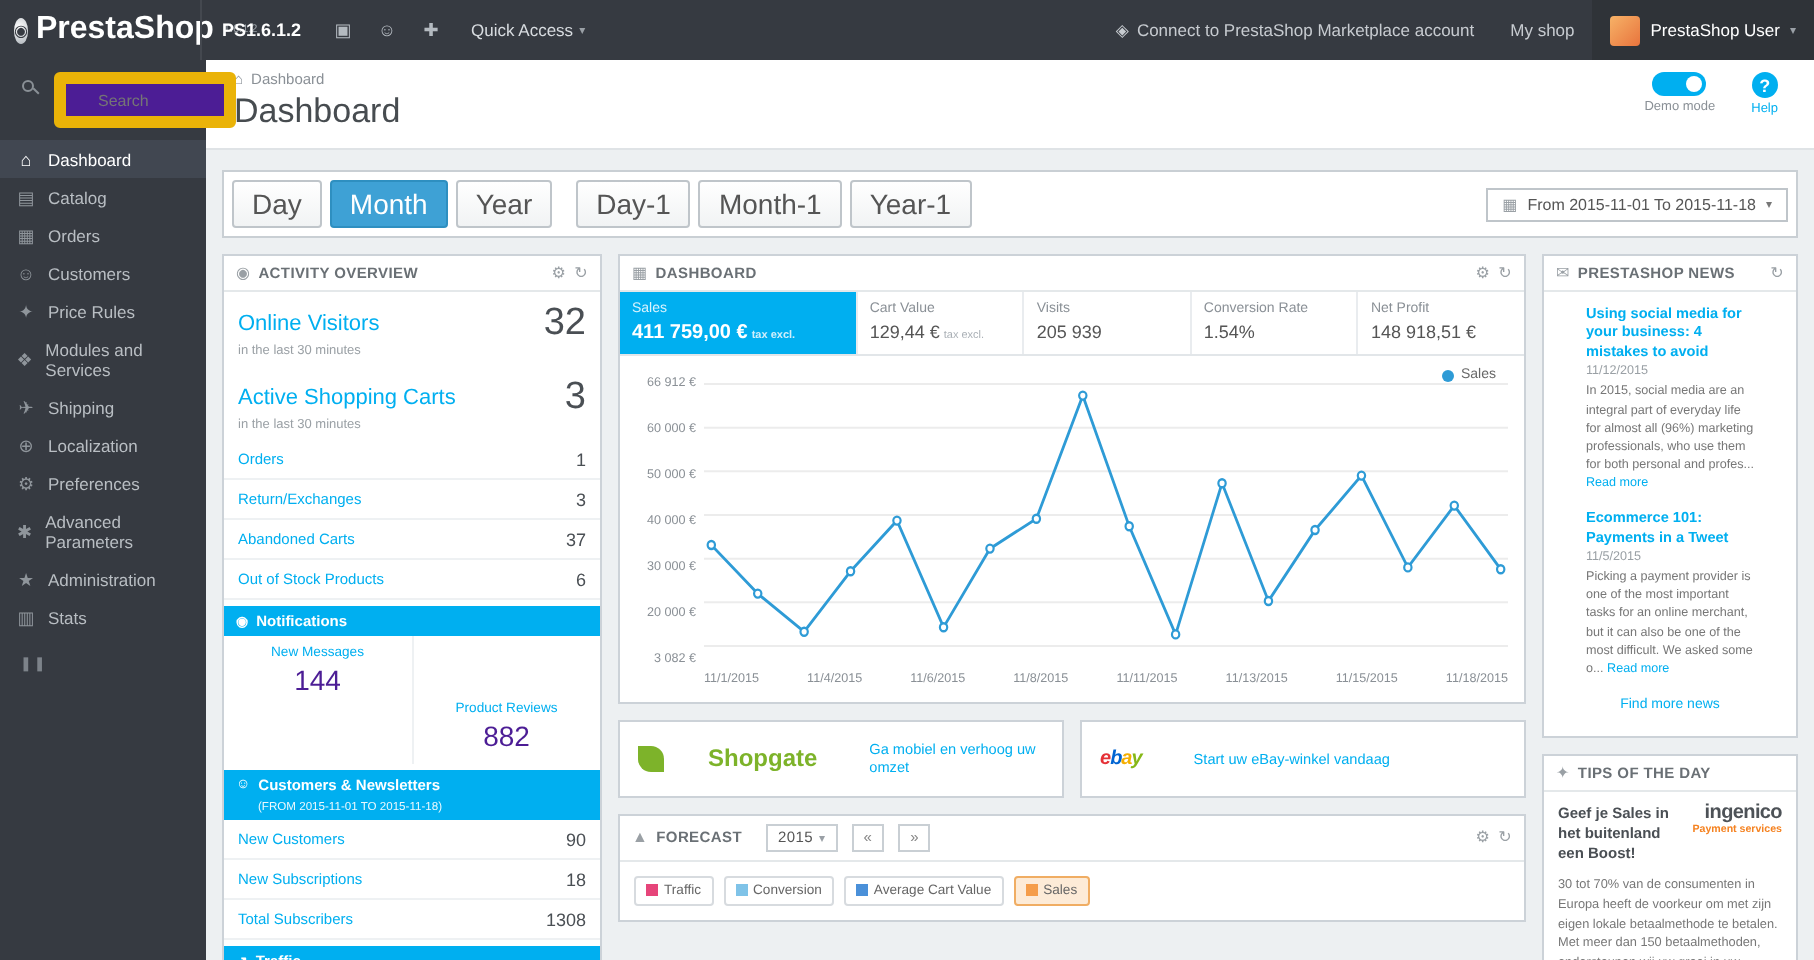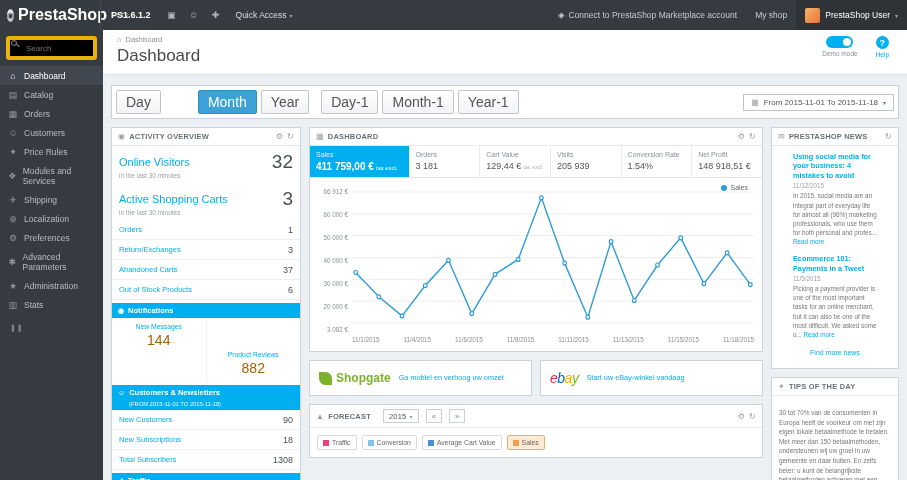--- a/index.html
+++ b/index.html
@@ -18,21 +18,21 @@
   .tb-quick { font-size:8.5px; padding:0 9px; display:flex; align-items:center; gap:3px; cursor:pointer; color:#d8dce0; }
   .tb-spacer { flex:1; }
   .tb-link { font-size:8.5px; padding:0 9px; display:flex; gap:4px; align-items:center; cursor:pointer; white-space:nowrap; }
   .tb-user { display:flex; align-items:center; gap:5px; font-size:8.5px; color:#fff; padding:0 9px; height:100%; background:#2f3338; cursor:pointer; }
   .avatar { width:15px; height:15px; background:linear-gradient(135deg,#f7b267,#e8743d); border-radius:2px; }
   .caret { font-size:6px; color:#9aa0a6; }
 
   
   .sidebar { position:absolute; top:30px; left:0; width:103px; bottom:0; background:#363a41; z-index:9; }
   .search-wrap { padding:6px; position:relative; }
-  .search-input { width:100%; background:#000000; border:4px solid #eab308; border-radius:3px; color:#aab0b6; font-size:8px; padding:3.5px 4px 3.5px 16px; outline:none; }
+  .search-input { width:100%; background:#4c1d95; border:6px solid #eab308; border-radius:3px; color:#aab0b6; font-size:8px; padding:3.5px 4px 3.5px 16px; outline:none;margin-left:21px; }
   .mag { position:absolute; left:11px; top:10px; width:6px; height:6px; border:1px solid #8a9096; border-radius:50%; }
   .mag:after { content:""; position:absolute; width:4px; height:1px; background:#8a9096; transform:rotate(45deg); right:-4px; bottom:-1px; }
   .nav-item { display:flex; align-items:center; gap:6px; padding:4.5px 8px; font-size:8.5px; color:#b9bec3; cursor:pointer; }
   .nav-item .nav-ico { width:10px; text-align:center; color:#8f959b; font-size:9px; }
   .nav-item.active { background:#414751; color:#fff; }
   .nav-item.active .nav-ico { color:#fff; }
   .collapse-btn { color:#7d838a; text-align:left; padding:10px 10px; font-size:7px; letter-spacing:1px; cursor:pointer; }
 
   
   .main { position:absolute; left:103px; top:30px; right:0; bottom:-200px; background:#edf0f2; }
@@ -43,21 +43,21 @@
   .hr-stack { display:flex; flex-direction:column; align-items:center; gap:2px; cursor:pointer; }
   .toggle { width:27px; height:12px; background:var(--accent,#00aff0); border-radius:7px; position:relative; }
   .toggle:after { content:""; position:absolute; right:2px; top:2px; width:8px; height:8px; background:#fff; border-radius:50%; }
   .hr-label { font-size:6.5px; color:#8a9096; }
   .hr-label.blue { color:var(--accent,#00aff0); }
   .help-circle { width:13px; height:13px; border-radius:50%; background:var(--accent,#00aff0); color:#fff; font-size:9px; display:flex; align-items:center; justify-content:center; font-weight:bold; }
 
   .filterbar { margin:10px 8px 8px; background:#fff; border:1px solid #c9cfd4; padding:4px; display:flex; align-items:center; }
   .fbtn { font-size:14px; padding:3px 9px; background:linear-gradient(#fff,#f1f3f4); border:1px solid #bfc5ca; color:#555; margin-right:4px; border-radius:2px; cursor:pointer; }
   .fbtn.gap { margin-left:8px; }
-  .fbtn.active { background:var(--activefilter,#3ea1d5); border-color:#2e8fc0; color:#fff;margin-left:33px; }
+  .fbtn.active { background:var(--activefilter,#3ea1d5); border-color:#2e8fc0; color:#fff; }
   .daterange { margin-left:auto; border:1px solid #bfc5ca; padding:3px 7px; font-size:8px; color:#555; display:flex; gap:5px; align-items:center; cursor:pointer; background:#fff; }
   .dr-ico { color:#9aa0a5; font-size:8px; }
 
   .cols { display:flex; gap:8px; margin:0 8px; align-items:flex-start; }
   .col-left { width:190px; flex:none; }
   .col-mid { flex:1; min-width:0; }
   .col-right { width:128px; flex:none; }
 
   .panel { background:#fff; border:1px solid #ccd2d8; margin-bottom:8px; }
   .phead { display:flex; align-items:center; gap:4px; padding:4px 6px; font-size:7.5px; font-weight:bold; color:#6a7075; letter-spacing:.2px; border-bottom:1px solid #e4e8ea; text-transform:uppercase; }
@@ -73,21 +73,21 @@
   .sect { background:var(--accent,#00aff0); color:#fff; font-size:7.5px; font-weight:bold; padding:3px 6px; display:flex; gap:4px; align-items:center; flex-wrap:wrap; margin-top:3px; }
   .sico { font-size:7px; }
   .ssub { flex-basis:100%; font-weight:normal; font-size:5.8px; opacity:.92; padding-left:11px; }
   .srow { display:flex; justify-content:space-between; align-items:center; padding:4.5px 7px; border-bottom:1px solid #eef1f3; cursor:pointer; }
   .srow .rlabel { font-size:7.5px; }
   .sval { font-size:9px; color:#4a4f54; }
   .ncols { display:flex; }
   .ncol { flex:1; text-align:center; padding:5px 2px 6px; border-right:1px solid #eef1f3; cursor:pointer; }
   .ncol:last-child { border-right:none;margin-top:28px; }
   .nlabel { font-size:6.8px; display:block; }
-  .nval { font-size:14px; color:#a16207; margin-top:2px; }
+  .nval { font-size:14px; color:#4c1d95; margin-top:2px; }
 
   
   .kpis { display:flex; border-bottom:1px solid #e2e6e9; }
   .kpi { flex:1; padding:5px 6px; border-right:1px solid #e9ecef; min-width:0; cursor:pointer; }
   .kpi:last-child { border-right:none; }
   .kpi-label { font-size:7px; color:#8a9096; white-space:nowrap; overflow:hidden; }
   .kpi-value { font-size:9px; color:#555; margin-top:3px; white-space:nowrap; }
   .kpi-note { font-size:5.5px; color:#aab0b6; margin-left:2px; }
   .kpi.active { background:var(--accent,#00aff0); flex:1.5; }
   .kpi.active .kpi-label { color:#d9f3fd; }
@@ -96,24 +96,24 @@
   .chart-wrap { position:relative; padding:10px 8px 2px; }
   .legend { position:absolute; top:6px; right:14px; font-size:7px; color:#666; display:flex; align-items:center; gap:3px; }
   .ldot { width:6px; height:6px; border-radius:50%; background:#2e9bd6; }
   .chart-flex { display:flex; }
   .yaxis { width:34px; height:145px; display:flex; flex-direction:column; justify-content:space-between; text-align:right; padding-right:4px; font-size:6.3px; color:#8a9096; }
   .plot { flex:1; height:145px; }
   .xaxis { display:flex; justify-content:space-between; margin-left:34px; font-size:6.3px; color:#8a9096; padding:3px 0 6px; }
 
   
   .ads { display:flex; gap:8px; margin-bottom:8px; }
-  .ad { flex:1; background:#fff; border:1px solid #ccd2d8; padding:9px; display:flex; align-items:center; gap:4px; cursor:pointer; }
+  .ad { flex:1; background:#fff; border:1px solid #ccd2d8; padding:9px; display:flex; align-items:center; gap:22px; cursor:pointer; }
   .sg-leaf { width:13px; height:13px; background:#7db32a; border-radius:0 50% 0 50%; display:inline-block; flex:none; }
   .sg-name { color:#7db32a; font-weight:bold; font-size:12px; }
-  .ebay-logo { font-weight:normal; font-size:14px; font-style:italic; letter-spacing:-.5px; }
+  .ebay-logo { font-weight:bold; font-size:10px; font-style:italic; letter-spacing:-.5px; }
   .ad-cta { font-size:7.3px; margin-left:4px; line-height:1.3; }
 
   
   .fc-year { border:1px solid #c9cfd4; padding:1.5px 5px; font-size:7.5px; color:#555; margin-left:8px; font-weight:normal; display:flex; align-items:center; gap:3px; cursor:pointer; text-transform:none; }
   .fc-nav { border:1px solid #c9cfd4; padding:1.5px 5px; font-size:7.5px; color:#888; margin-left:3px; font-weight:normal; cursor:pointer; }
   .fc-legend { display:flex; gap:5px; padding:7px; }
   .chip { display:flex; align-items:center; gap:3px; border:1px solid #d7dbdf; padding:3px 5px; font-size:6.8px; color:#666; border-radius:2px; white-space:nowrap; cursor:pointer; background:#fff; }
   .chip .sq { width:6px; height:6px; flex:none; }
   .chip.active { background:#fdebd7; border-color:#f0ad63; }
 
@@ -349,24 +349,20 @@
           <span>Dashboard</span>
           <span class="sp"></span>
           <span class="pico clickable">⚙</span>
           <span class="pico clickable">↻</span>
         </div>
 
         <div class="kpis">
           <div class="kpi active">
             <div class="kpi-label">Sales</div>
             <div class="kpi-value"><span>411 759,00 €</span><span class="kpi-note">tax excl.</span></div>
-          </div>
-          <div class="kpi">
-            <div class="kpi-label">Orders</div>
-            <div class="kpi-value">3 181</div>
           </div>
           <div class="kpi">
             <div class="kpi-label">Cart Value</div>
             <div class="kpi-value"><span>129,44 €</span><span class="kpi-note">tax excl.</span></div>
           </div>
           <div class="kpi">
             <div class="kpi-label">Visits</div>
             <div class="kpi-value">205 939</div>
           </div>
           <div class="kpi">
@@ -505,19 +501,26 @@
           <span class="cyan find-more">Find more news</span>
         </div>
       </section>
 
       <section class="panel">
         <div class="phead">
           <span class="pico">✦</span>
           <span>Tips of the day</span>
         </div>
         <div class="tbody">
+          <div class="tip-head">
+            <div class="tip-title">Geef je Sales in het buitenland een Boost!</div>
+            <div class="ingenico">
+              <div class="ing-name">ingenico</div>
+              <div class="ing-sub">Payment services</div>
+            </div>
+          </div>
           <div class="tip-body">30 tot 70% van de consumenten in Europa heeft de voorkeur om met zijn eigen lokale betaalmethode te betalen. Met meer dan 150 betaalmethoden, ondersteunen wij uw groei in uw gemeente en daar buiten. En zelfs beter: u kunt de belangrijkste betaalmethoden activeren met een...</div>
         </div>
       </section>
     </div>
 
   </div>
 </div>
 
 </body></html>

